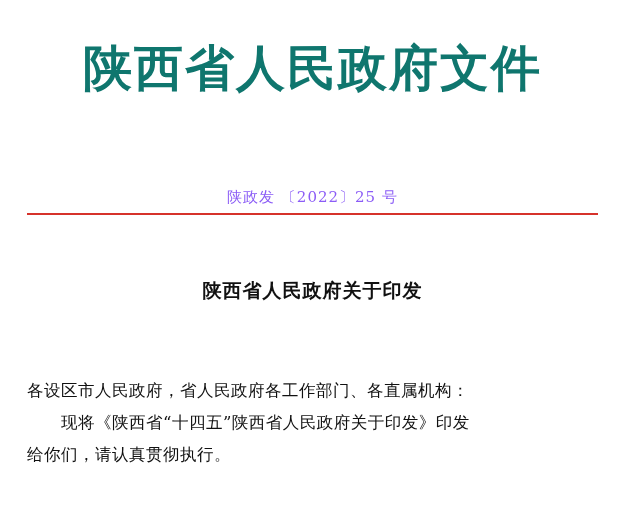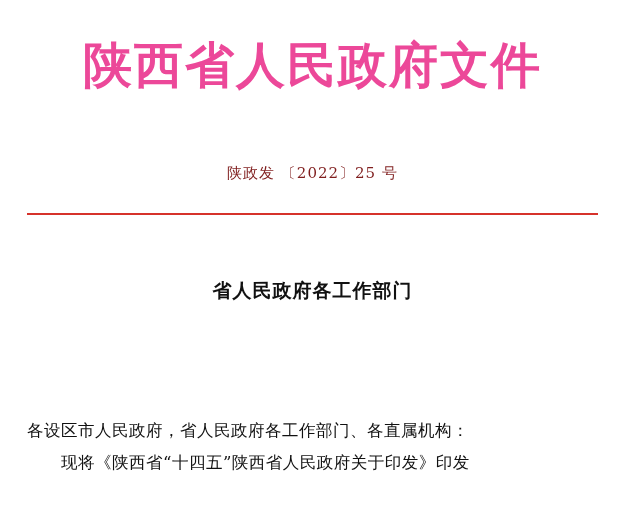--- a/index.html
+++ b/index.html
@@ -19,35 +19,35 @@
     height: 507px;
     background: #ffffff;
     box-sizing: border-box;
   }
   .doc-title {
     position: absolute;
     top: 40px;
     left: 0;
     width: 625px;
     text-align: center;
-    color: #ec4899;
-    font-family: Liberation Mono, monospace;
+    color: #0f766e;
+    font-family: Liberation Serif, serif;
     font-weight: bold;
     font-size: 49px;
     letter-spacing: 2px;
     line-height: 1.2;
     white-space: nowrap;
   }
   .doc-number {
     position: absolute;
-    top: 164px;
+    top: 188px;
     left: 0;
     width: 625px;
     text-align: center;
-    color: #7f1d1d;
+    color: #8b5cf6;
     font-family: "DejaVu Serif", "Liberation Serif", serif;
     font-size: 15px;
     letter-spacing: 1px;
   }
   .red-rule {
     position: absolute;
     top: 213px;
     left: 27px;
     width: 571px;
     height: 2px;
@@ -73,21 +73,20 @@
   .body-block {
     position: absolute;
     top: 375px;
     left: 27px;
     width: 571px;
     color: #111111;
     font-family: "DejaVu Serif", "Liberation Serif", serif;
     font-size: 16.5px;
     line-height: 32px;
     letter-spacing: 0.5px;
-    margin-top: 40px;
   }
   .body-para {
     margin: 0;
     white-space: nowrap;
   }
   .body-para.indent {
     text-indent: 34px;
   }
 </style>
 </head>
@@ -95,21 +94,22 @@
 
 <div class="page">
 
   <div class="doc-title">陕西省人民政府文件</div>
 
   <div class="doc-number">陕政发 〔2022〕25 号</div>
 
   <div class="red-rule"></div>
 
   <div class="heading-block">
-    <span class="heading-line">省人民政府各工作部门</span>
+    <span class="heading-line">陕西省人民政府关于印发</span>
   </div>
 
   <div class="body-block">
     <p class="body-para">各设区市人民政府，省人民政府各工作部门、各直属机构：</p>
     <p class="body-para indent">现将《陕西省“十四五”陕西省人民政府关于印发》印发</p>
+    <p class="body-para">给你们，请认真贯彻执行。</p>
   </div>
 
 </div>
 
 </body></html>

